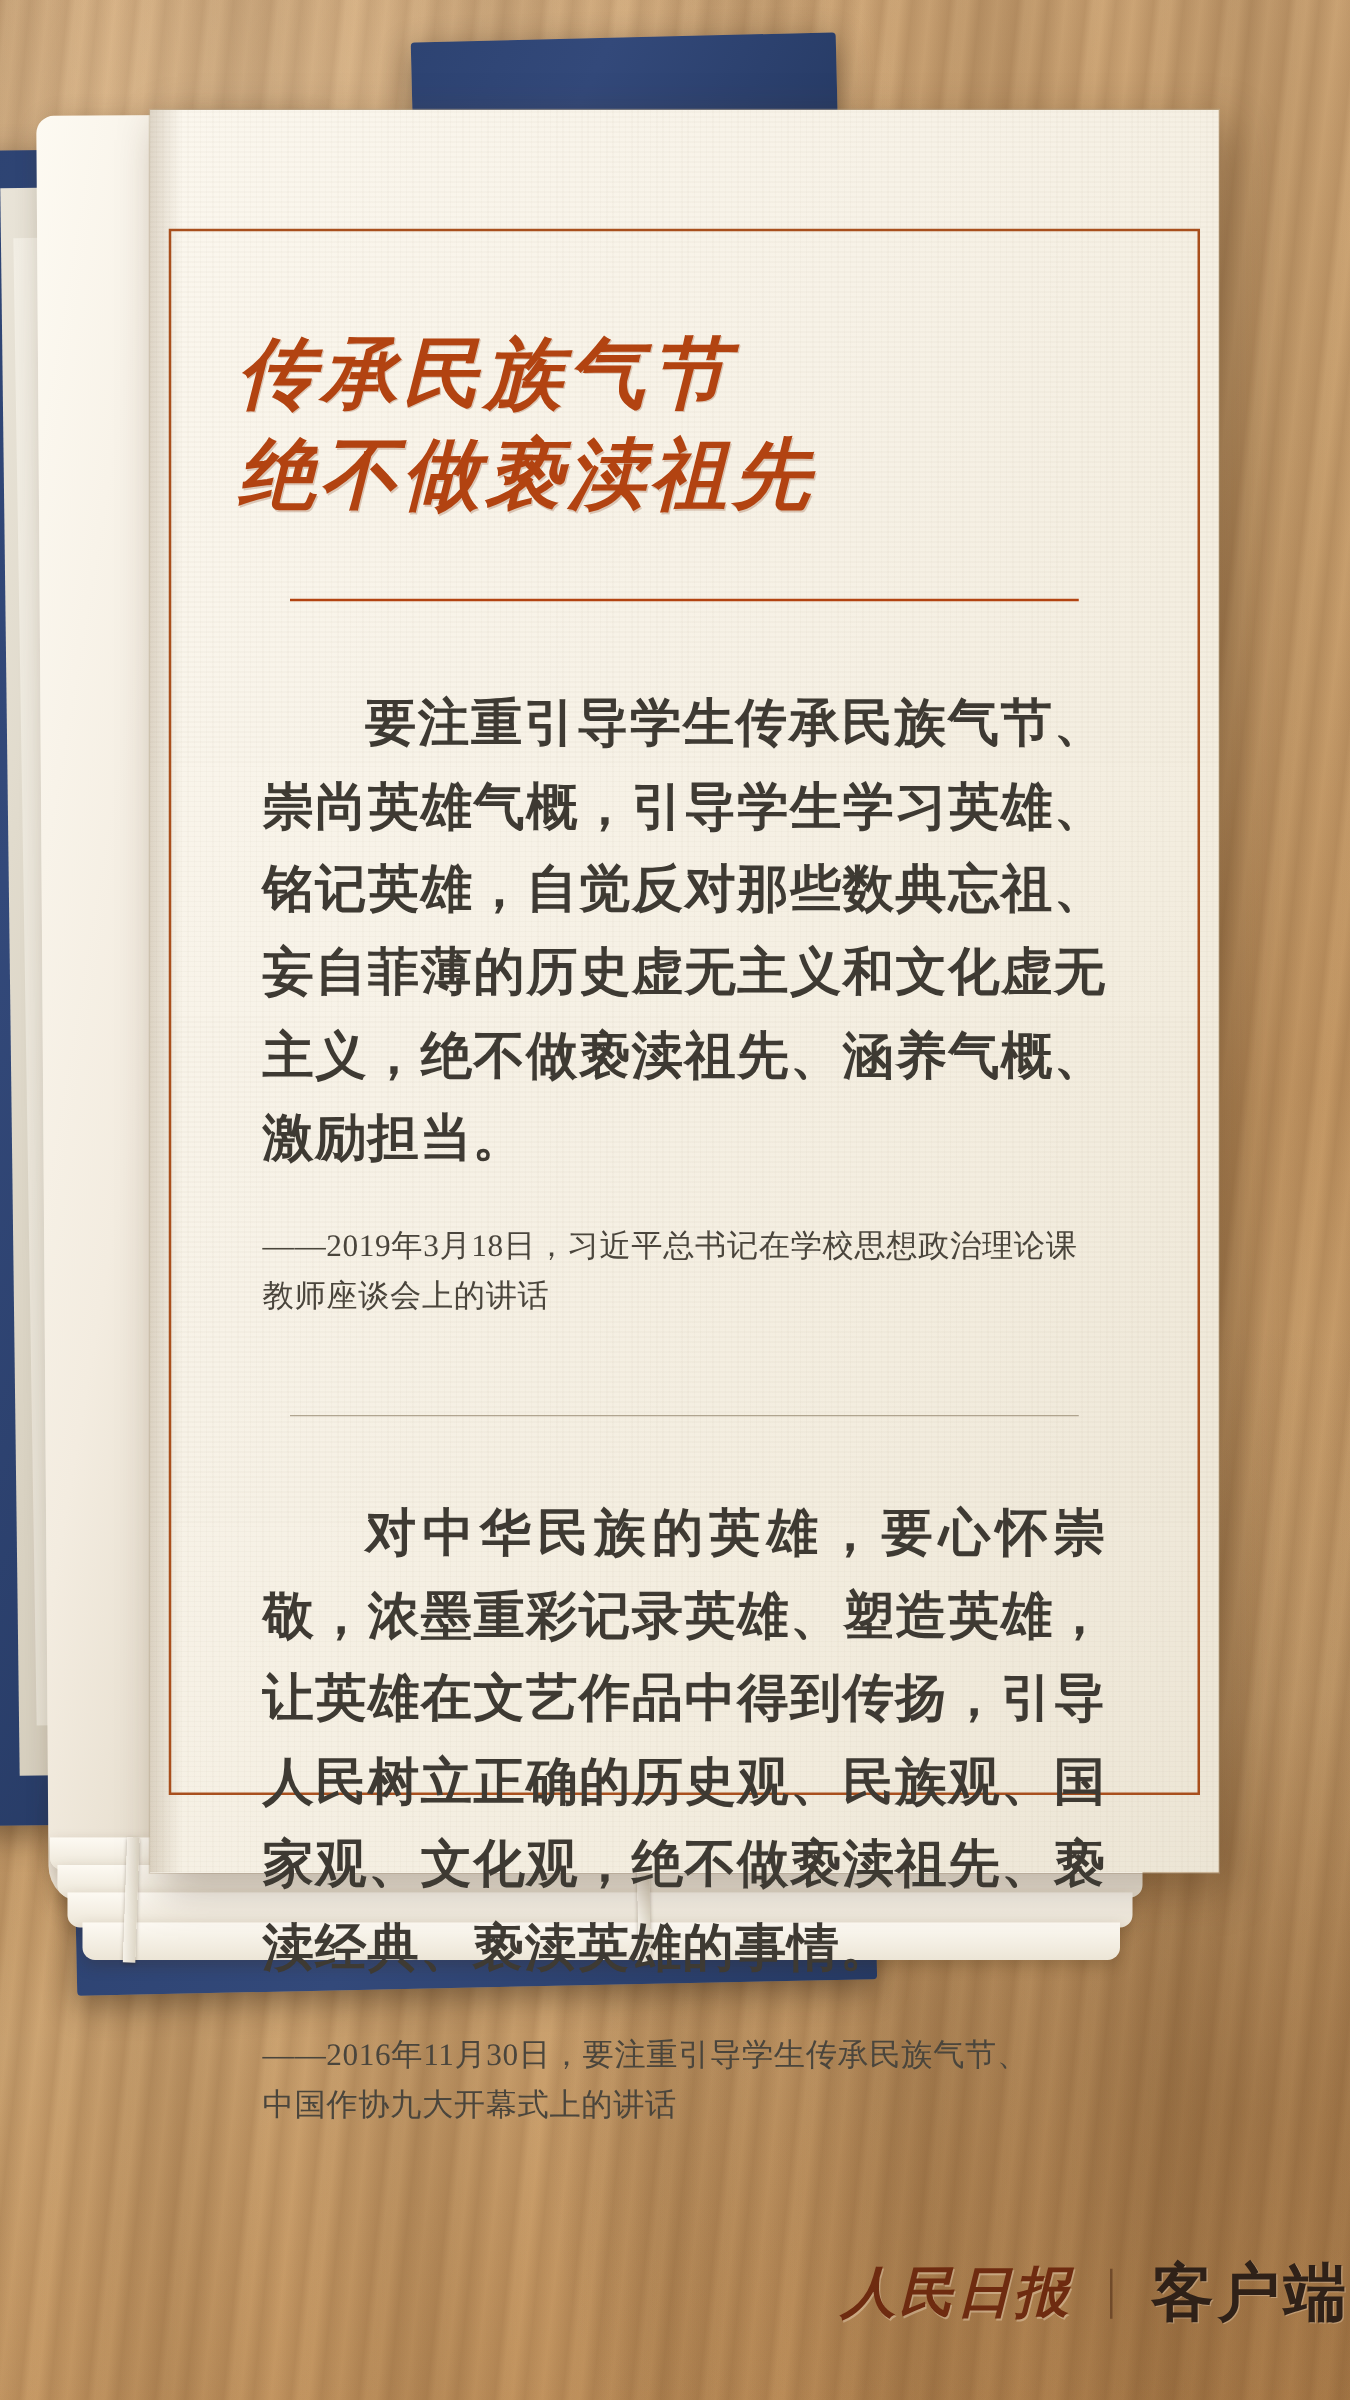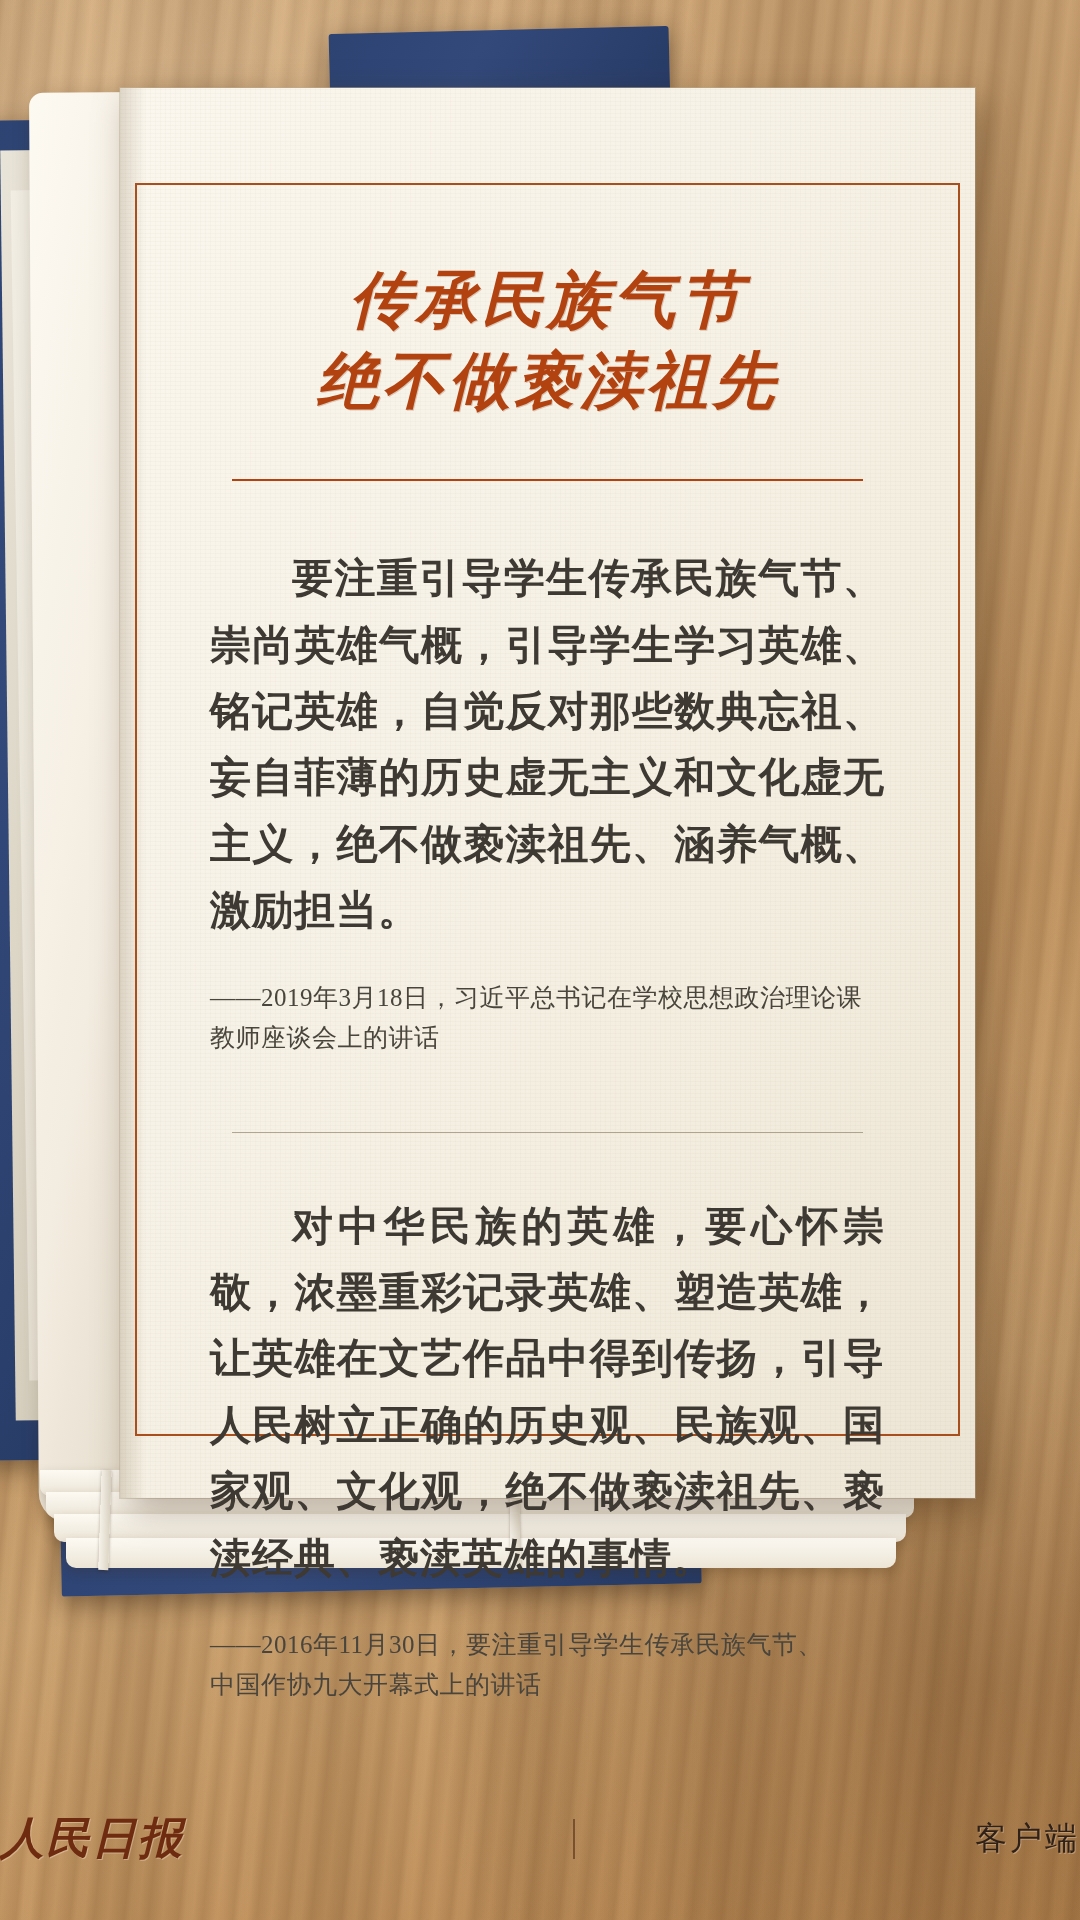--- a/index.html
+++ b/index.html
@@ -146,21 +146,21 @@
   
   #content {
     position: absolute;
     top: 130px;
     left: 70px;
     right: 70px;
     bottom: 80px;
   }
 
   #title {
-    text-align: center;
+    text-align: left;
     color: #b24311;
     font-family: "Liberation Serif", serif;
     font-weight: bold;
     font-size: 62px;
     line-height: 1.30;
     letter-spacing: 4px;
     font-style: italic;
     text-shadow: 1px 1px 0 rgba(120,45,10,0.22);
     padding-top: 42px;
   }
@@ -226,46 +226,45 @@
   }
 
   
   #footer {
     position: absolute;
     left: 0;
     right: 0;
     bottom: 52px;
     display: flex;
     align-items: center;
-    justify-content: space-between;
+    justify-content: flex-end;
     gap: 31px;
   }
   #rmrb-logo {
     font-family: "Liberation Serif", serif;
     font-size: 44px;
     font-weight: bold;
     color: #6e2b10;
     letter-spacing: 2px;
     font-style: italic;
     text-shadow: 1px 1px 0 rgba(255,240,220,0.35);
   }
   #footer-divider {
     width: 2px;
     height: 40px;
     background: #5e3a20;
     opacity: .7;
   }
   #footer-app {
     font-family: "Liberation Sans", sans-serif;
-    font-size: 32px;
-    font-weight: normal;
+    font-size: 50px;
+    font-weight: bold;
     color: #2f2118;
     letter-spacing: 3px;
     text-shadow: 1px 1px 0 rgba(255,240,220,0.30);
-    margin-left: 12px;
   }
 </style>
 </head>
 <body>
 
 <div id="desk"></div>
 
 <div class="blue-book" id="blue-top"></div>
 <div class="blue-book" id="blue-left"></div>
 <div class="blue-book" id="blue-left-inner"></div>

